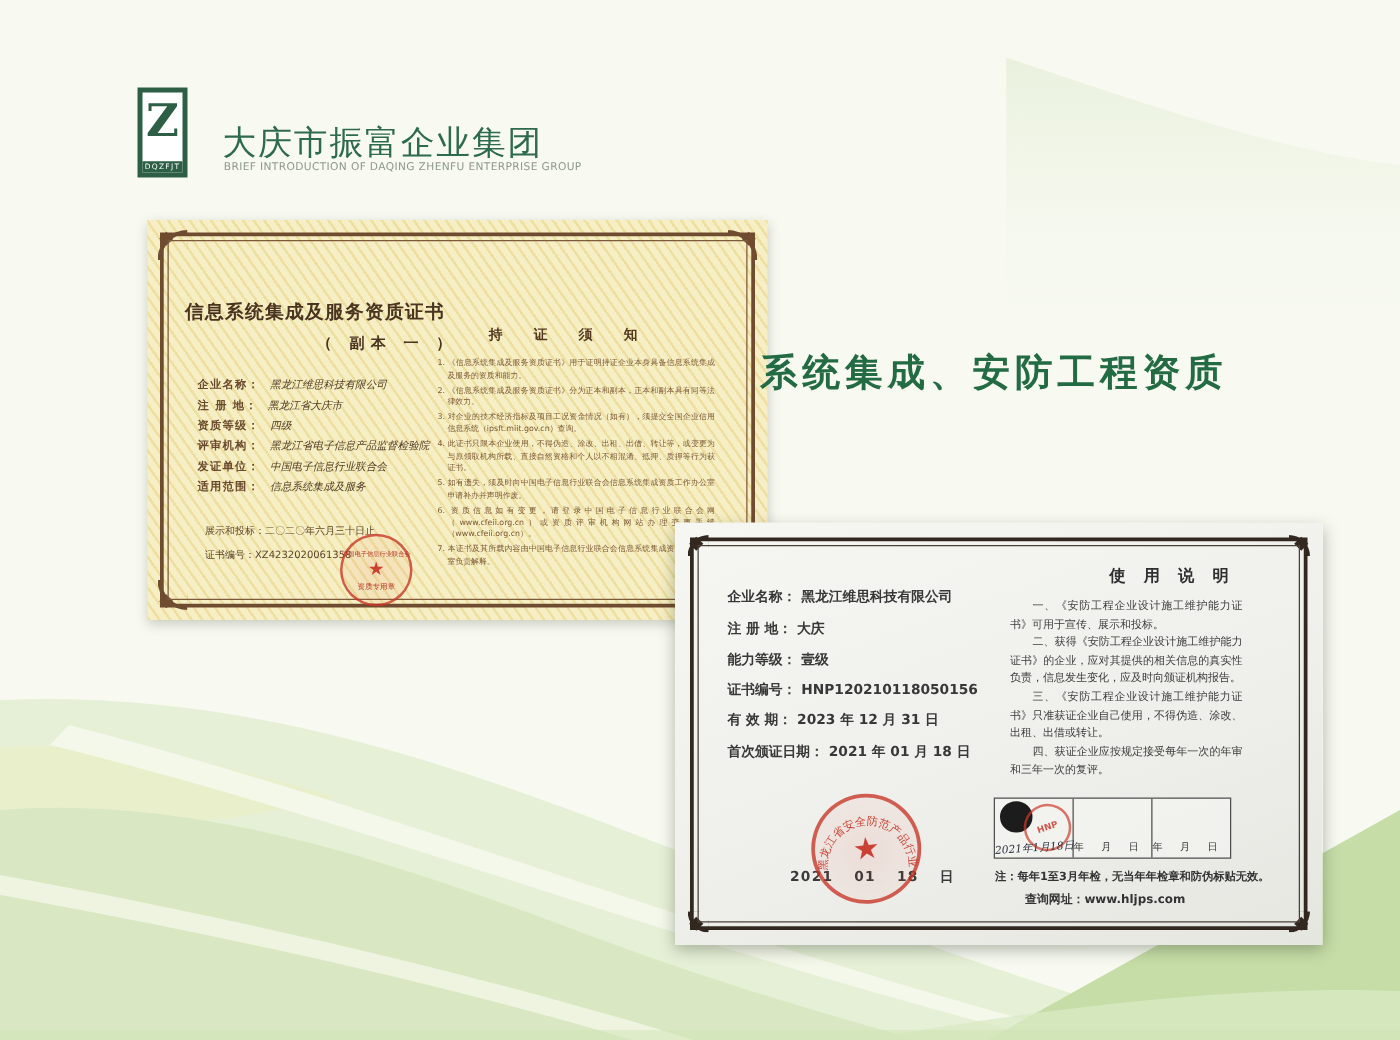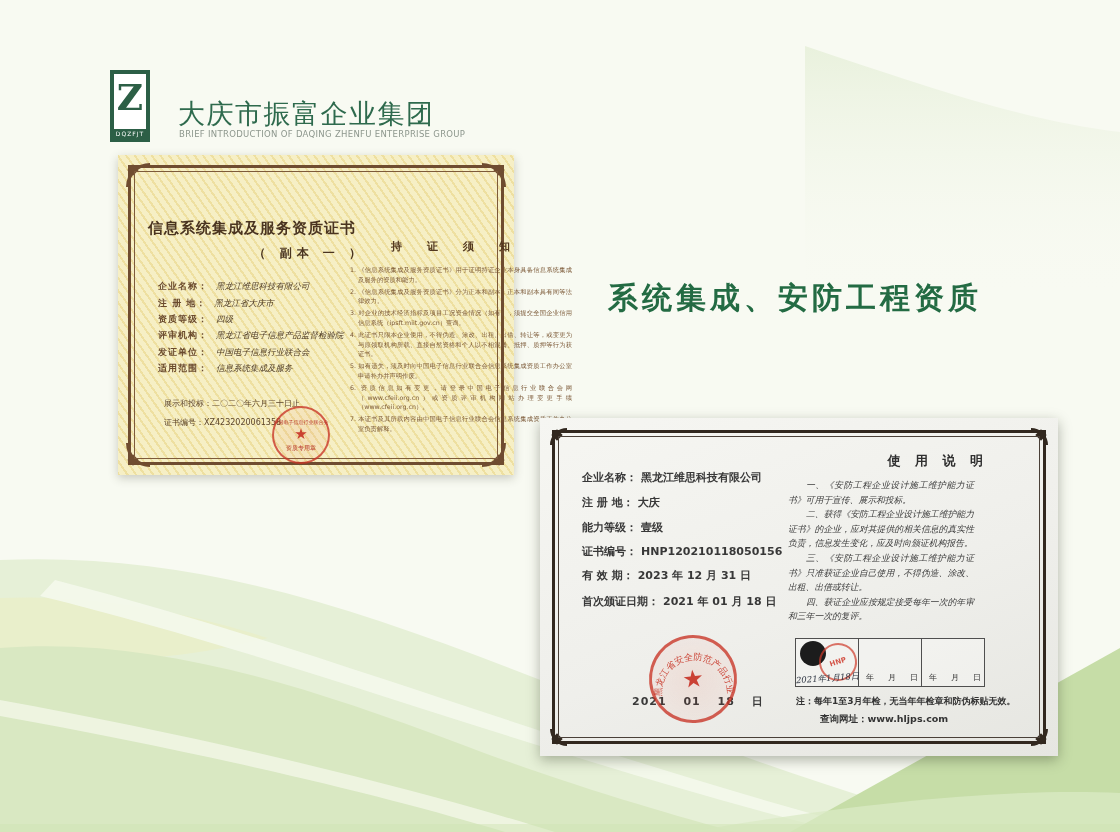--- a/index.html
+++ b/index.html
@@ -18,21 +18,21 @@
   .company-cn{position:absolute;left:178px;top:96px;font-size:27px;font-weight:normal;
               color:#2e6a4d;letter-spacing:1.5px;z-index:5;}
   .company-en{position:absolute;left:179px;top:129px;font-size:8.5px;color:#8d978d;
               letter-spacing:0.3px;z-index:5;}
 
   
   .headline{position:absolute;left:608px;top:278px;font-size:30px;font-weight:bold;
             color:#236b43;letter-spacing:4px;z-index:5;}
 
   
-  .cert1{position:absolute;left:118px;top:155px;width:396px;height:320px;z-index:2;
+  .cert1{position:absolute;left:118px;top:176px;width:496px;height:320px;z-index:2;
          background-color:#f6efc5;
          background-image:repeating-linear-gradient(55deg,rgba(222,192,85,.33) 0 2px,rgba(222,192,85,0) 2px 7px);
          box-shadow:0 3px 9px rgba(60,60,40,.25);}
   .cert1-frame{position:absolute;inset:10px;border:3px solid #6f4c30;}
   .cert1-frame-inner{position:absolute;inset:16px;border:1px solid #7d5a3a;}
   .c1-title{position:absolute;left:20px;top:64px;width:228px;text-align:center;
             font-size:15px;font-weight:bold;color:#4a3420;letter-spacing:1px;}
   .c1-sub{position:absolute;left:20px;top:90px;width:228px;text-align:right;
           font-size:12px;font-weight:bold;color:#4a3420;letter-spacing:5px;}
   .c1-row{position:absolute;left:40px;font-size:9px;color:#6a4a2e;white-space:nowrap;}
@@ -75,33 +75,33 @@
   .cert2{position:absolute;left:540px;top:418px;width:518px;height:338px;z-index:3;
          background:linear-gradient(160deg,#f6f6f2 0%,#efefeb 55%,#e6e6e1 100%);
          box-shadow:0 4px 12px rgba(40,50,30,.35);}
   .cert2-frame{position:absolute;inset:12px;border:3px solid #32281f;}
   .cert2-frame-inner{position:absolute;inset:18px;border:1px solid #4a4038;}
   .c2-row{position:absolute;left:42px;font-size:11px;color:#383838;white-space:nowrap;}
   .c2-lab{font-weight:bold;}
   .c2-val{font-weight:bold;margin-left:4px;}
   .c2-instr-title{position:absolute;left:262px;top:34px;width:186px;text-align:right;
                   font-size:13px;font-weight:bold;letter-spacing:5px;color:#2f2f2f;}
-  .c2-instr{position:absolute;left:248px;top:60px;width:186px;font-size:8.8px;
-            line-height:14.6px;color:#3c3c3c;text-align:justify;font-style:italic;}
+  .c2-instr{position:absolute;left:268px;top:60px;width:186px;font-size:8.8px;
+            line-height:14.6px;color:#3c3c3c;text-align:justify;}
   .c2-instr p{margin:0;text-indent:18px;}
   .c2-seal{left:109px;top:217px;width:88px;height:88px;z-index:4;transform:rotate(-6deg);}
   .c2-seal .seal-star{top:30px;font-size:24px;}
   .c2-seal svg{position:absolute;inset:0;}
   .c2-stamp-date{position:absolute;left:92px;top:276px;width:170px;font-size:11px;
                  font-weight:bold;color:#3a3a3a;letter-spacing:1px;z-index:3;white-space:nowrap;}
   .c2-table{position:absolute;left:255px;top:220px;width:190px;height:49px;display:flex;
             border:1px solid #4f4f4f;background:rgba(255,255,255,.3);box-sizing:border-box;}
   .c2-cell{flex:1;position:relative;border-left:1px solid #4f4f4f;}
   .c2-cell:first-child{border-left:none;}
-  .c2-ymd{position:absolute;left:0;right:0;bottom:3px;text-align:right;font-size:8px;
+  .c2-ymd{position:absolute;left:0;right:0;bottom:3px;text-align:left;font-size:8px;
           letter-spacing:3px;color:#333;}
   .redact-dot{position:absolute;left:4px;top:2px;width:26px;height:25px;border-radius:50%;
               background:#1c1c1c;}
   .mini-seal{position:absolute;left:23px;top:4px;width:38px;height:38px;border-radius:50%;
              border:2px solid rgba(207,58,43,.7);transform:rotate(-18deg);box-sizing:border-box;}
   .mini-seal span{position:absolute;left:0;right:0;top:13px;text-align:center;font-size:7px;
                   color:rgba(207,58,43,.85);font-weight:bold;}
   .c2-hand{position:absolute;left:0px;bottom:1px;width:100%;font-size:8.5px;color:#2c3340;
            transform:rotate(-4deg);font-family:"DejaVu Serif","Liberation Serif",serif;
            font-style:italic;white-space:nowrap;z-index:2;}

